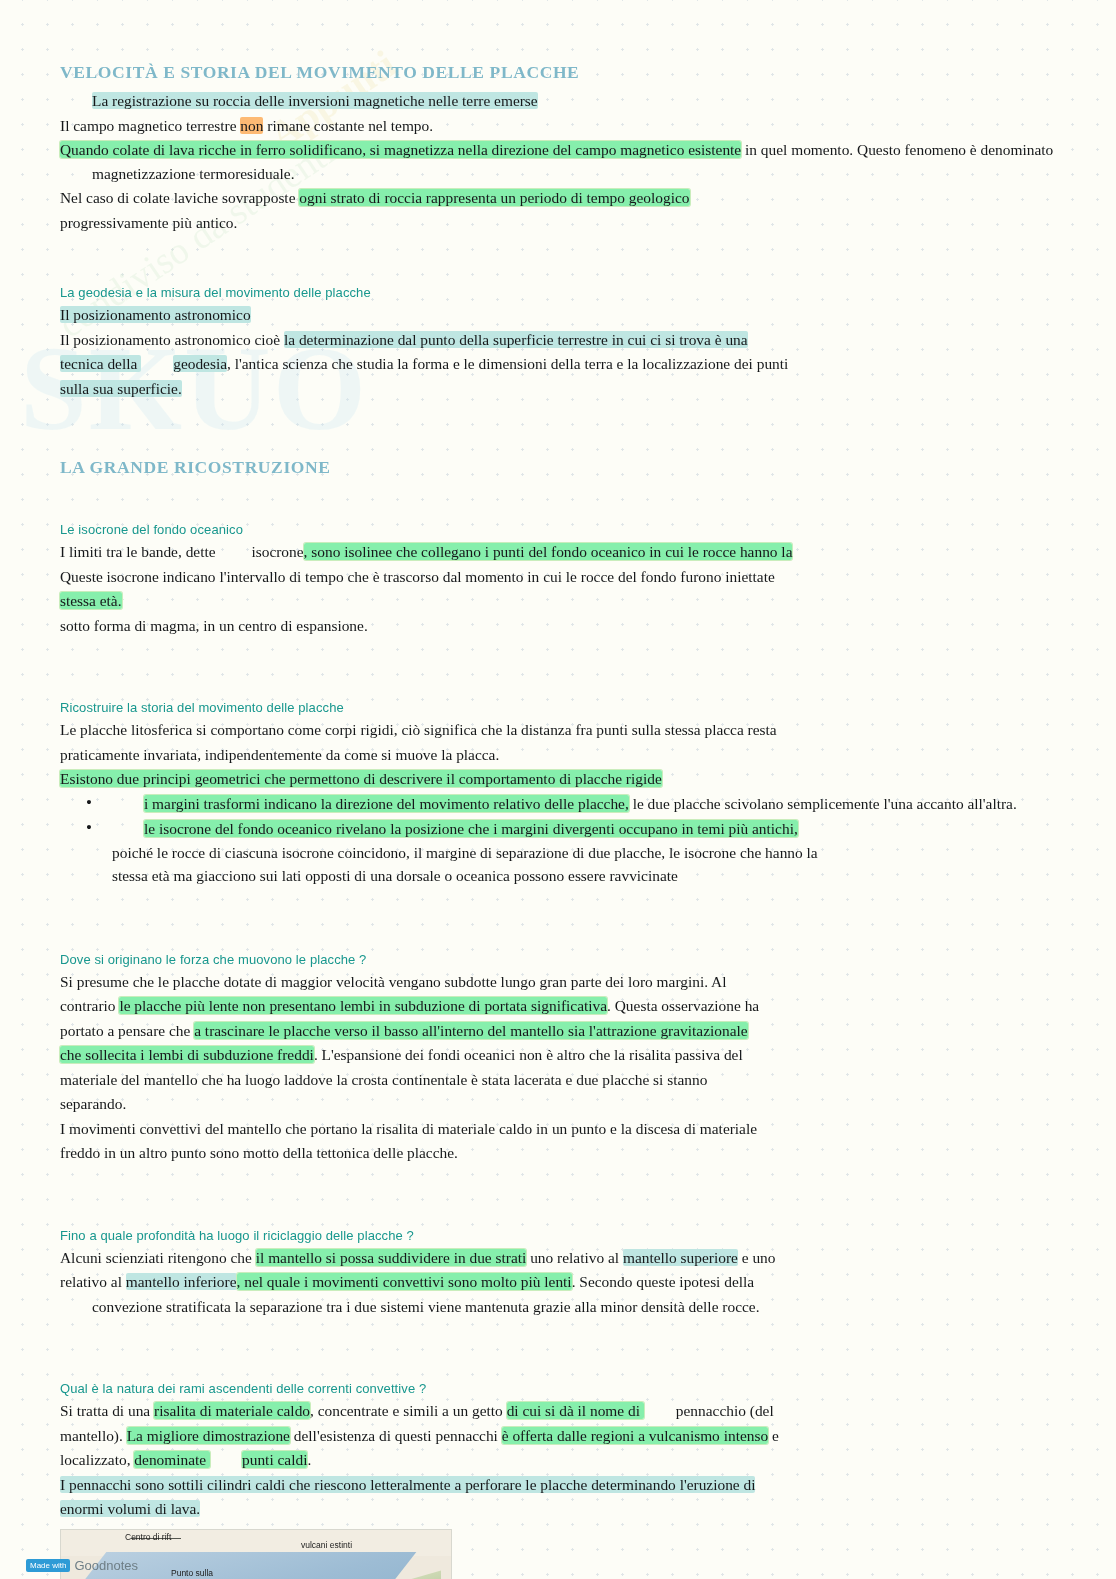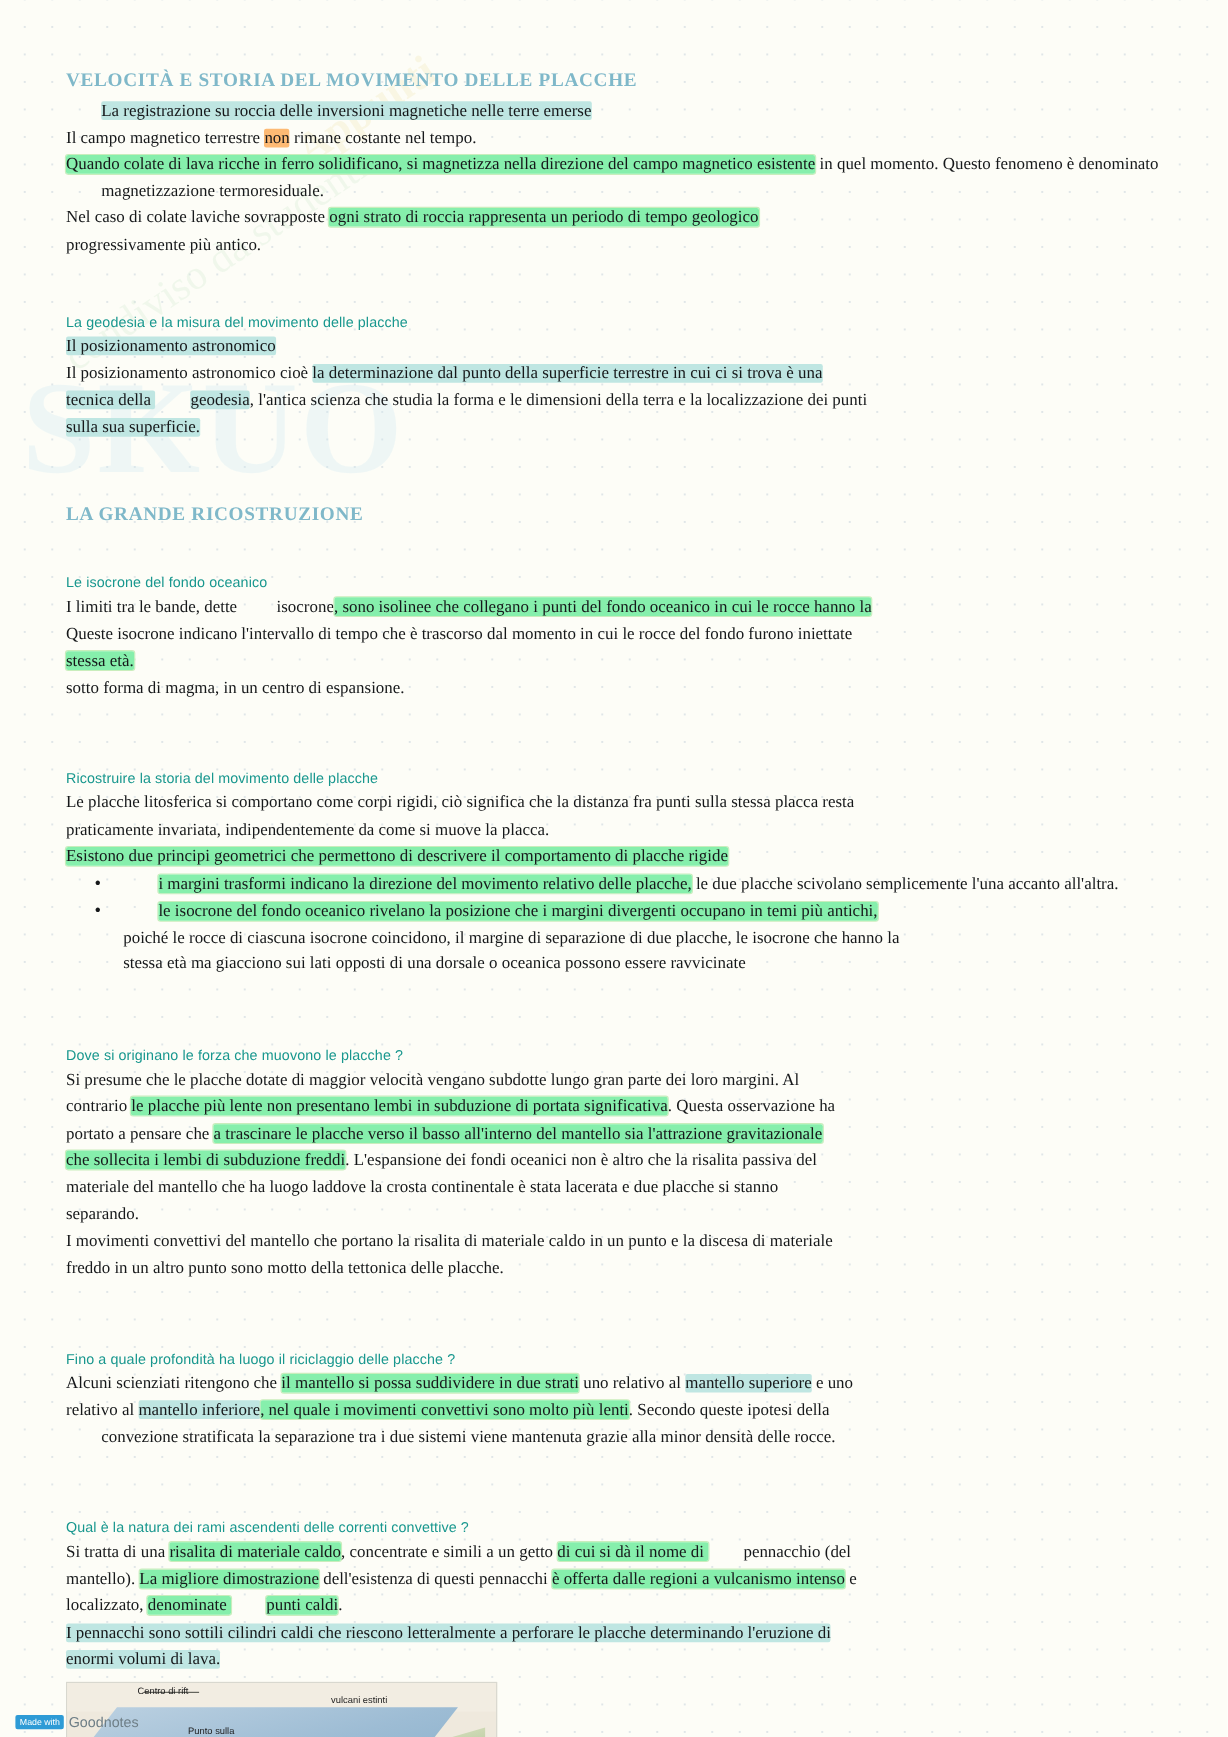--- a/index.html
+++ b/index.html
@@ -184,21 +184,21 @@
     content: ""; position: absolute; right: -9px; top: -4px;
     border-left: 10px solid #e8412c;
     border-top: 7px solid transparent;
     border-bottom: 7px solid transparent;
   }
   .fig-line {
     position: absolute; background: #55564f; height: 1px;
   }
   .goodnotes {
     position: absolute;
-    left: 14px;
+    left: 26px;
     bottom: 6px;
     display: flex;
     align-items: center;
     gap: 4px;
     text-align: center;
   }
   .gn-badge {
     background: #2e9bd6;
     color: #fff;
     font-family: "Liberation Sans", sans-serif;

